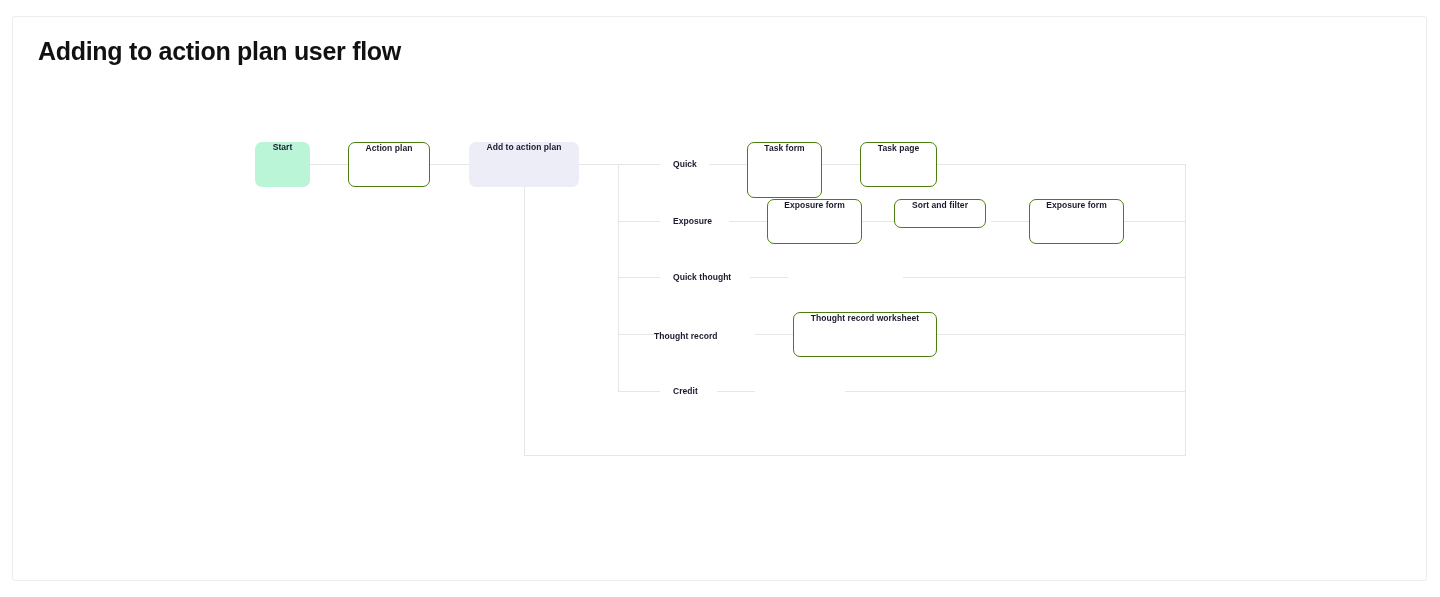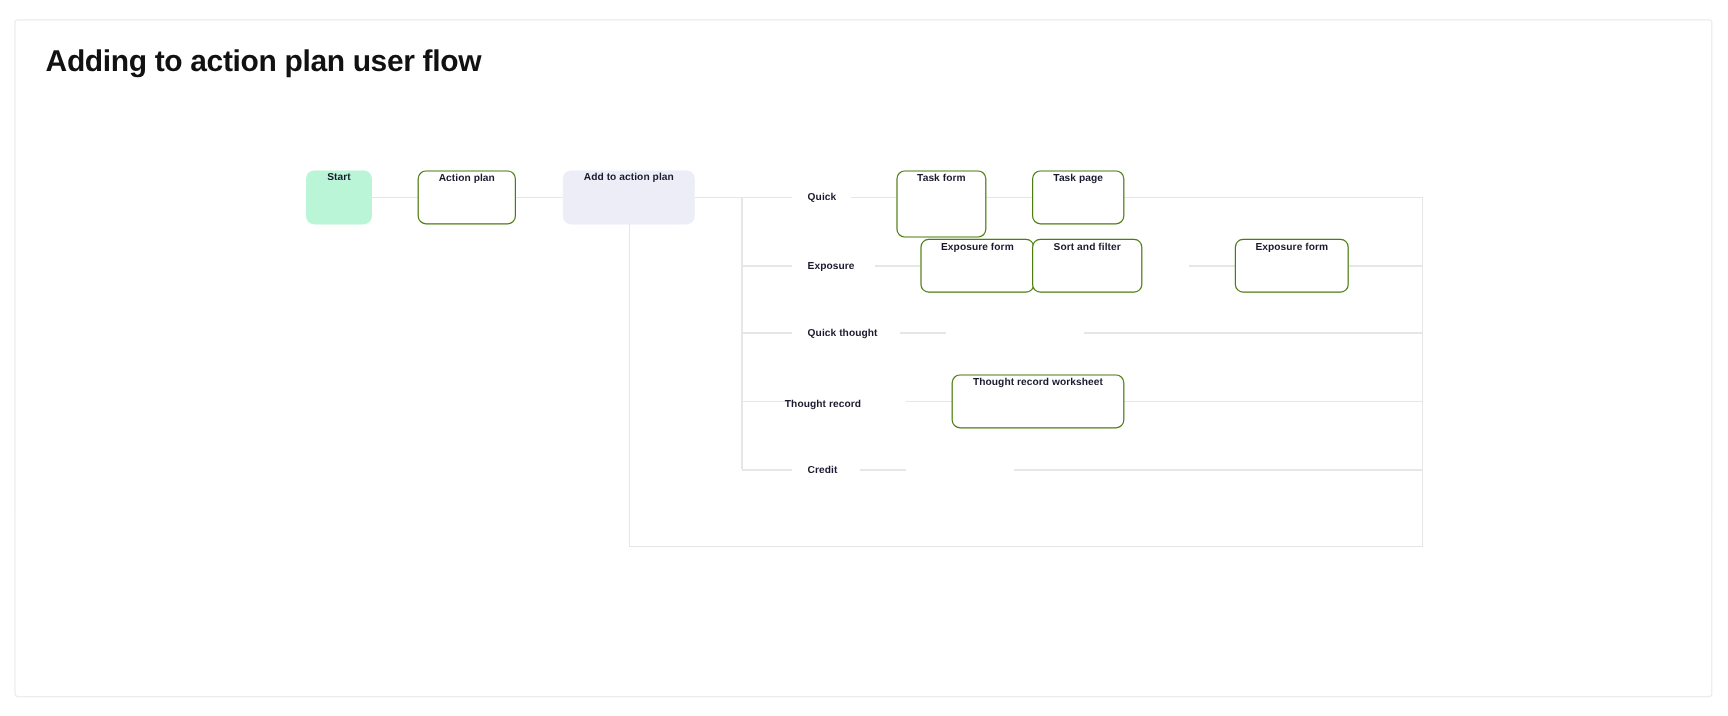--- a/index.html
+++ b/index.html
@@ -174,21 +174,21 @@
     <div class="node outlined" style="left:747px; top:142px; width:75px; height:56px;">
       <span>Task form</span>
     </div>
     <div class="node outlined" style="left:860px; top:142px; width:77px; height:45px;">
       <span>Task page</span>
     </div>
 
     <div class="node outlined" style="left:767px; top:199px; width:95px; height:45px;">
       <span>Exposure form</span>
     </div>
-    <div class="node outlined" style="left:860px; top:199px; width:92px; height:45px;">
+    <div class="node outlined" style="left:894px; top:199px; width:92px; height:29px;">
       <span>Sort and filter</span>
     </div>
     <div class="node outlined" style="left:1029px; top:199px; width:95px; height:45px;">
       <span>Exposure form</span>
     </div>
 
 
     <div class="node outlined" style="left:793px; top:312px; width:144px; height:45px;">
       <span>Thought record worksheet</span>
     </div>

